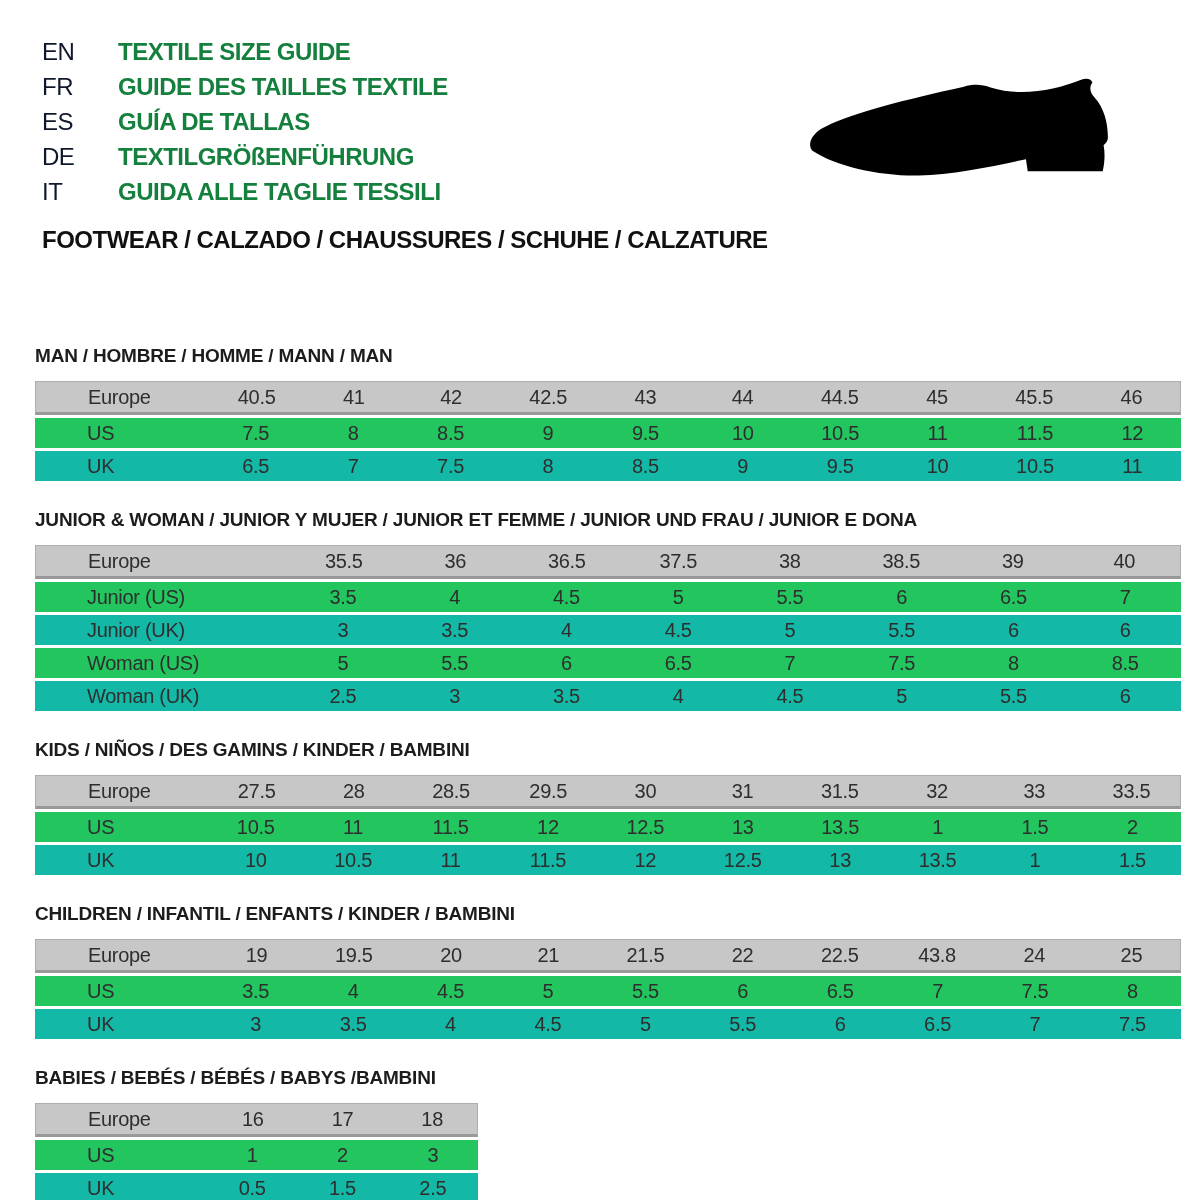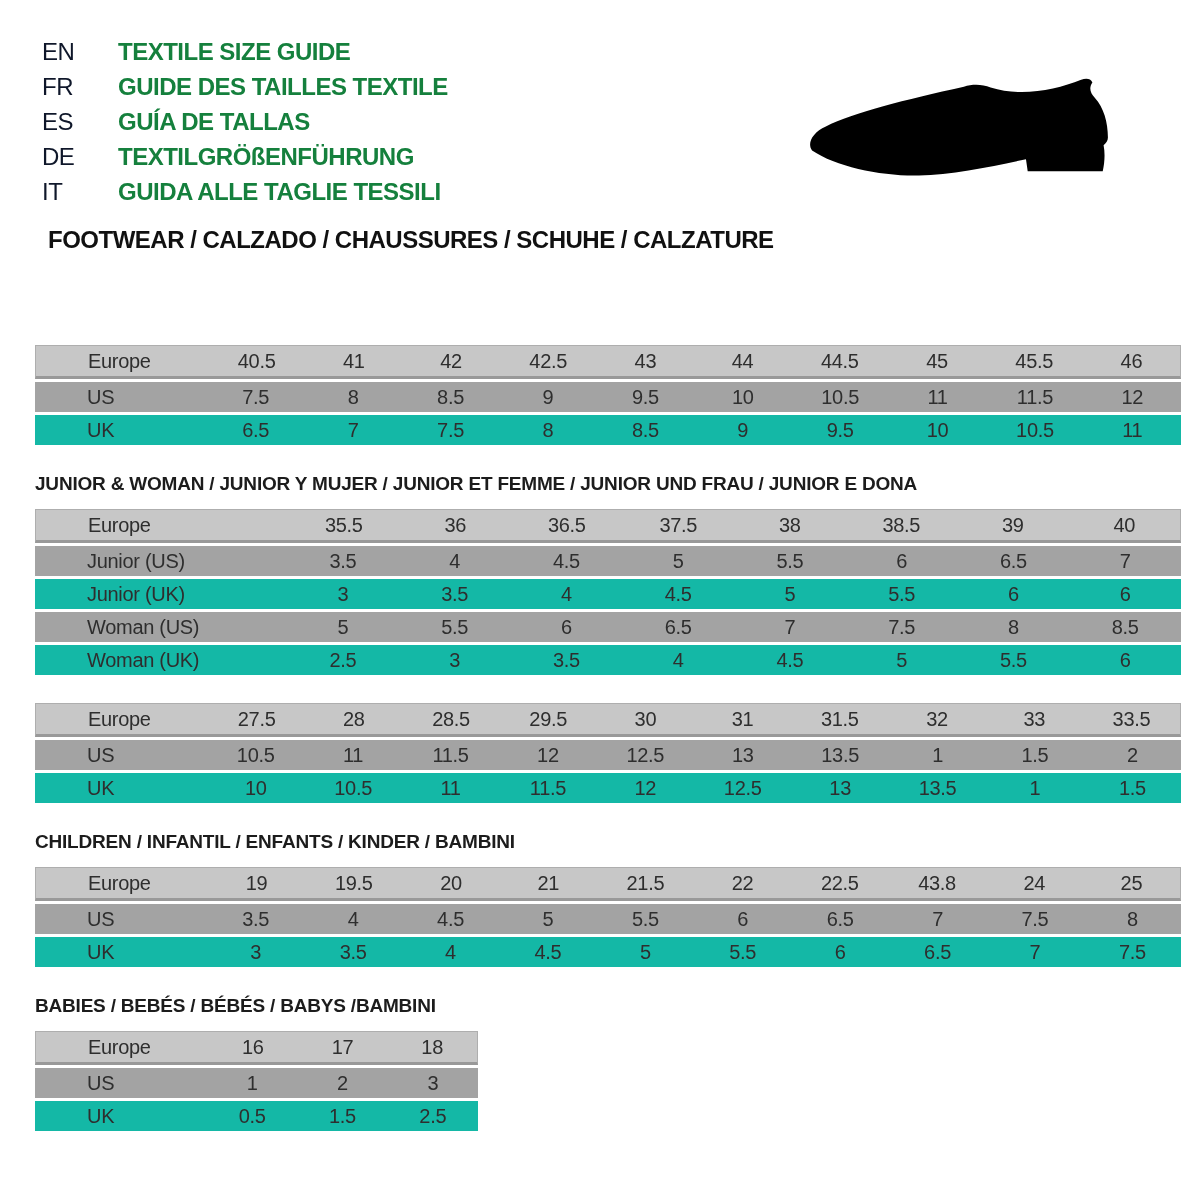--- a/index.html
+++ b/index.html
@@ -7,31 +7,31 @@
     width:1200px;height:1200px;background:#ffffff;position:relative;
     font-family:"Liberation Sans", sans-serif;color:#2e2e2e;overflow:hidden;
   }
   
   .lang-block{position:absolute;left:42px;top:34px;}
   .lang-row{display:flex;line-height:35px;}
   .lang-code{width:76px;font-weight:400;font-size:24px;letter-spacing:-0.5px;color:#0f172a;}
   .lang-label{font-weight:700;font-size:24px;letter-spacing:-0.5px;color:#15803d;white-space:nowrap;}
   .category-line{
     position:absolute;left:42px;top:226px;font-weight:700;font-size:24px;
-    letter-spacing:-0.5px;color:#111;white-space:nowrap;margin-left:6px;
+    letter-spacing:-0.5px;color:#111;white-space:nowrap;
   }
   .shoe{position:absolute;left:800px;top:60px;width:345px;height:150px;}
   
   .tables{position:absolute;left:35px;top:345px;width:1146px;}
   .size-table{margin-bottom:28px;}
   .table-title{
     font-weight:700;font-size:19px;letter-spacing:-0.2px;color:#1c1c1c;
     height:22px;line-height:22px;margin-bottom:14px;white-space:nowrap;
   }
-  .row{display:flex;align-items:center;height:30px;margin-bottom:3px;background:#a3a3a3;}
+  .row{display:flex;align-items:center;height:30px;margin-bottom:3px;background:#22c55e;}
   .row.head{
     background:#c7c7c7;border:1px solid #aeaeae;border-bottom:3px solid #999999;
     box-sizing:content-box;
   }
   .row.alt{background:#14b8a6;}
   .cell-label{width:120px;padding-left:8px;font-size:20px;letter-spacing:-0.3px;white-space:nowrap;margin-left:44px;}
   .size-table.wide-label .cell-label{width:200px;}
   .cell-val{flex:1;text-align:center;font-size:20px;letter-spacing:-0.3px;}
   .size-table.narrow{width:443px;}
 </style>
@@ -77,20 +77,21 @@
     C 354 107, 353 118, 351 127
     L 264 127
     L 262 113
     C 226 121, 176 131, 138 132
     C 95 133, 42 122, 14 103
     Z"></path>
 </svg>
 
 <div class="tables">
     <div class="size-table">
+      <div class="table-title">MAN / HOMBRE / HOMME / MANN / MAN</div>
       <div class="row head">
         <div class="cell-label">Europe</div>
         <div class="cell-val">40.5</div>
         <div class="cell-val">41</div>
         <div class="cell-val">42</div>
         <div class="cell-val">42.5</div>
         <div class="cell-val">43</div>
         <div class="cell-val">44</div>
         <div class="cell-val">44.5</div>
         <div class="cell-val">45</div>
@@ -176,20 +177,21 @@
         <div class="cell-val">3</div>
         <div class="cell-val">3.5</div>
         <div class="cell-val">4</div>
         <div class="cell-val">4.5</div>
         <div class="cell-val">5</div>
         <div class="cell-val">5.5</div>
         <div class="cell-val">6</div>
       </div>
     </div>
     <div class="size-table">
+      <div class="table-title">KIDS / NIÑOS / DES GAMINS / KINDER / BAMBINI</div>
       <div class="row head">
         <div class="cell-label">Europe</div>
         <div class="cell-val">27.5</div>
         <div class="cell-val">28</div>
         <div class="cell-val">28.5</div>
         <div class="cell-val">29.5</div>
         <div class="cell-val">30</div>
         <div class="cell-val">31</div>
         <div class="cell-val">31.5</div>
         <div class="cell-val">32</div>

